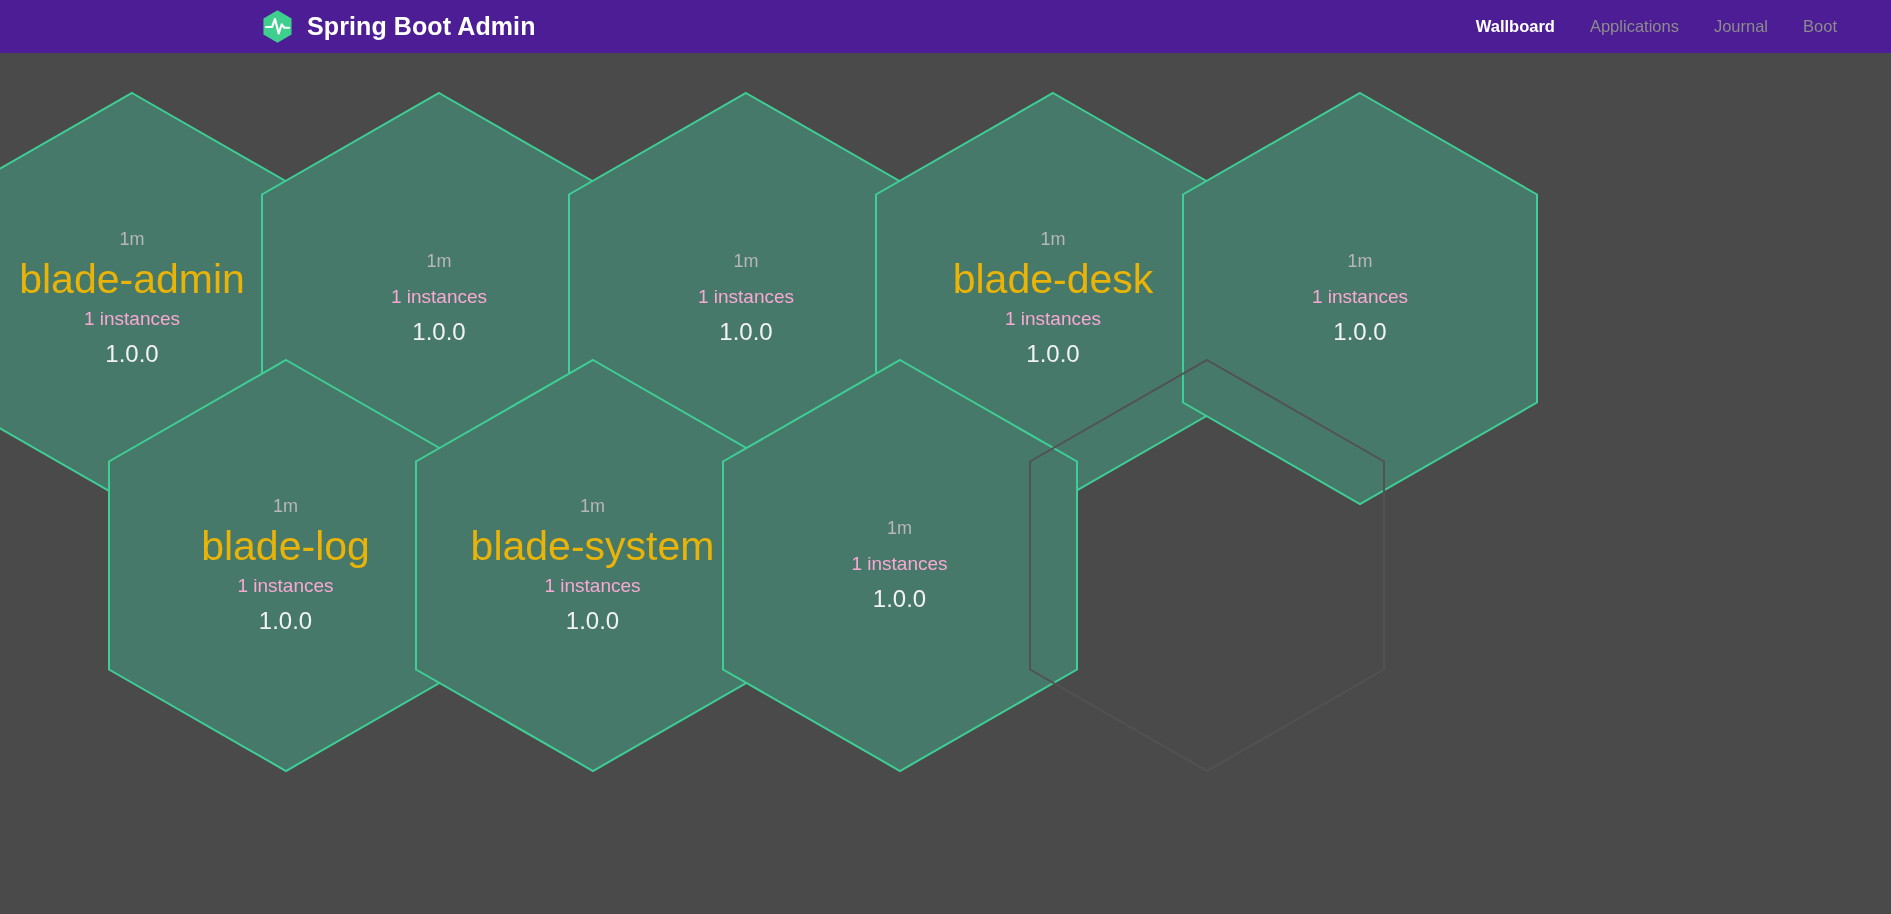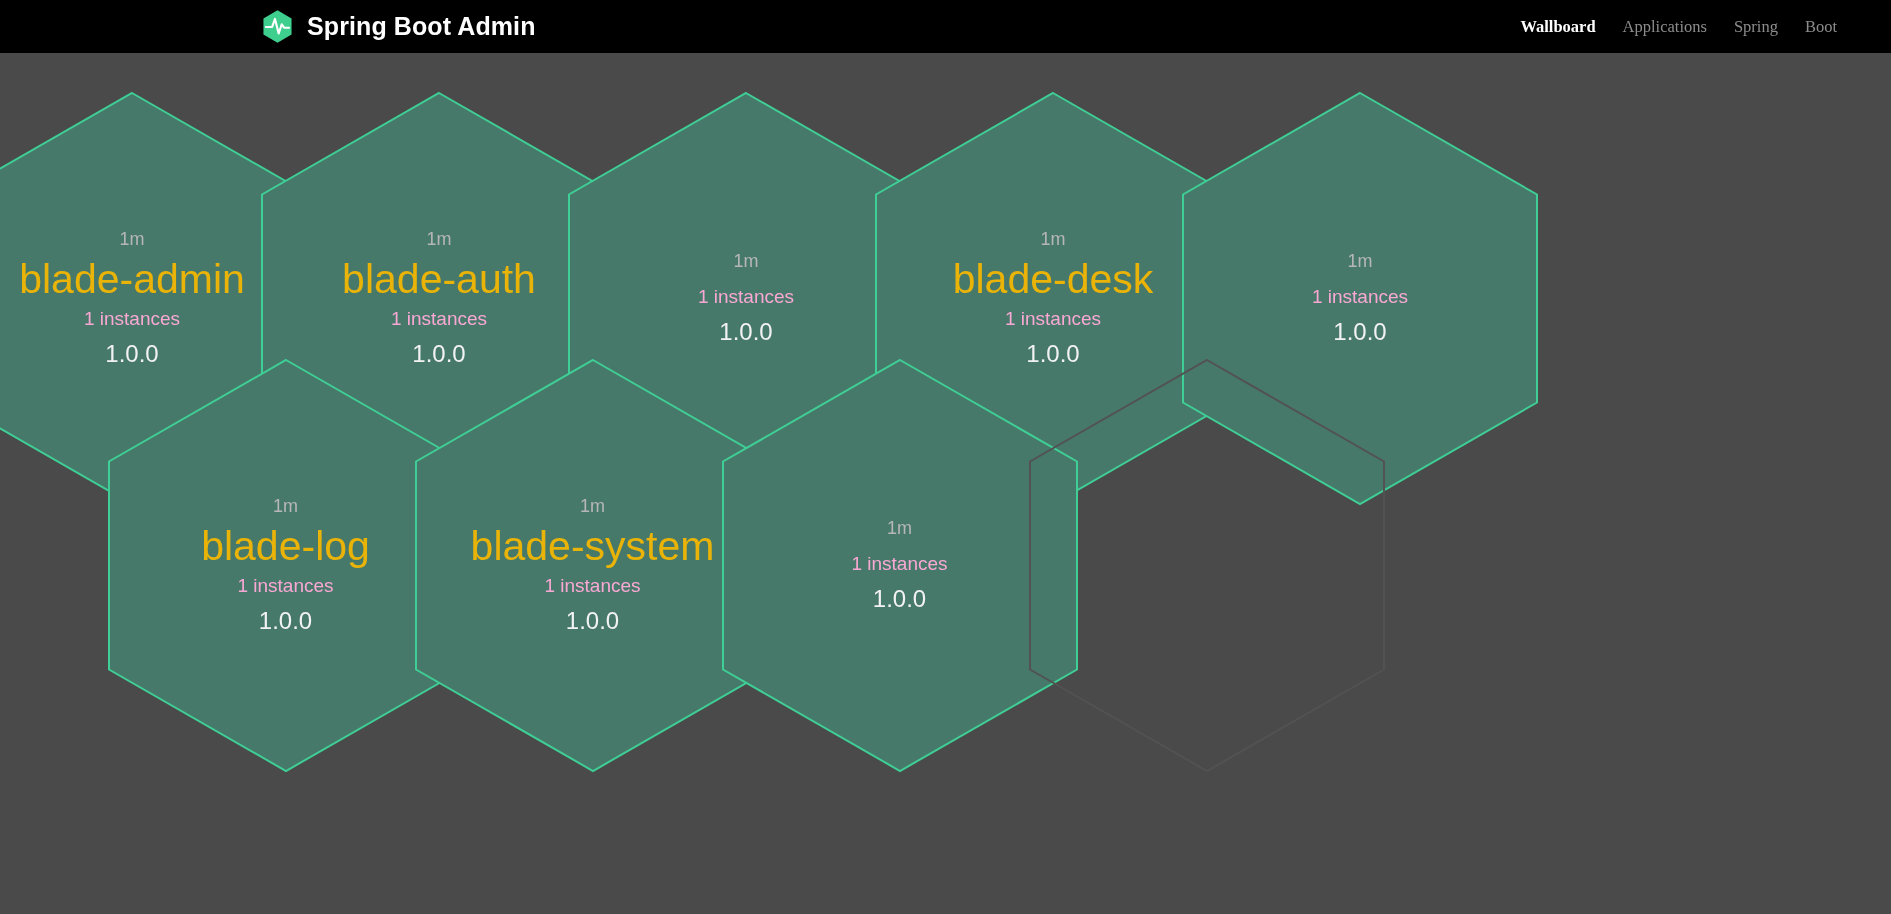--- a/index.html
+++ b/index.html
@@ -48,22 +48,21 @@
     font-weight: 600;
     letter-spacing: 0.1px;
     white-space: nowrap;
   }
 
   .nav-links {
     margin-left: auto;
     margin-right: 54px;
     display: flex;
     align-items: center;
-    gap: 27px;
-    font-family: Liberation Serif, serif;
+    gap: 35px;
   }
 
   .nav-link {
     color: #8c8c8c;
     font-size: 16.5px;
     text-decoration: none;
     white-space: nowrap;
     line-height: 53px;
   }
   .nav-link.is-active {
@@ -148,34 +147,34 @@
   .hex-version {
     color: #f2f2f2;
     font-size: 24px;
     line-height: 1.1;
     margin-top: 11px;
   }
 </style>
 </head>
 <body style="background: rgb(74, 74, 74);">
 
-<header class="navbar" style="background: #000000;">
+<header class="navbar" style="background: #4c1d95;">
 
   <a class="brand" href="#">
     <svg class="brand-logo" viewBox="0 0 40 40">
       <polygon points="20,2.5 35.2,11.25 35.2,28.75 20,37.5 4.8,28.75 4.8,11.25" fill="#3ecf8e"></polygon>
       <polyline points="7.5,20.5 14.2,20.5 17.3,11.8 21.3,27.6 24.6,17.6 27.4,21.4 32.5,21.4" fill="none" stroke="#ffffff" stroke-width="2.3" stroke-linecap="round" stroke-linejoin="round"></polyline>
     </svg>
     <span class="brand-title">Spring Boot Admin</span>
   </a>
 
   <nav class="nav-links">
     <a class="nav-link is-active" href="#">Wallboard</a>
     <a class="nav-link" href="#">Applications</a>
-    <a class="nav-link" href="#">Spring</a>
+    <a class="nav-link" href="#">Journal</a>
     <a class="nav-link" href="#">Boot</a>
   </nav>
 
 </header>
 
 <main class="wallboard" id="wallboard">
     <div class="hex" style="left: -52px; top: 33px;">
       <svg class="hex-svg" viewBox="0 0 368 425" preserveAspectRatio="none">
         <polygon class="hex-body" points="184,7 361,108.5 361,316.5 184,418 7,316.5 7,108.5" style="fill: rgb(71, 121, 106); stroke: rgb(63, 207, 150);"></polygon>
       </svg>
@@ -185,21 +184,20 @@
         <div class="hex-instances">1 instances</div>
         <div class="hex-version">1.0.0</div>
       </div>
     </div>
     <div class="hex" style="left: 255px; top: 33px;">
       <svg class="hex-svg" viewBox="0 0 368 425" preserveAspectRatio="none">
         <polygon class="hex-body" points="184,7 361,108.5 361,316.5 184,418 7,316.5 7,108.5" style="fill: rgb(71, 121, 106); stroke: rgb(63, 207, 150);"></polygon>
       </svg>
       <div class="hex-content">
         <div class="hex-age">1m</div>
-        <div class="hex-name">blade-auth</div>
         <div class="hex-instances">1 instances</div>
         <div class="hex-version">1.0.0</div>
       </div>
     </div>
     <div class="hex" style="left: 562px; top: 33px;">
       <svg class="hex-svg" viewBox="0 0 368 425" preserveAspectRatio="none">
         <polygon class="hex-body" points="184,7 361,108.5 361,316.5 184,418 7,316.5 7,108.5" style="fill: rgb(71, 121, 106); stroke: rgb(63, 207, 150);"></polygon>
       </svg>
       <div class="hex-content">
         <div class="hex-age">1m</div>

